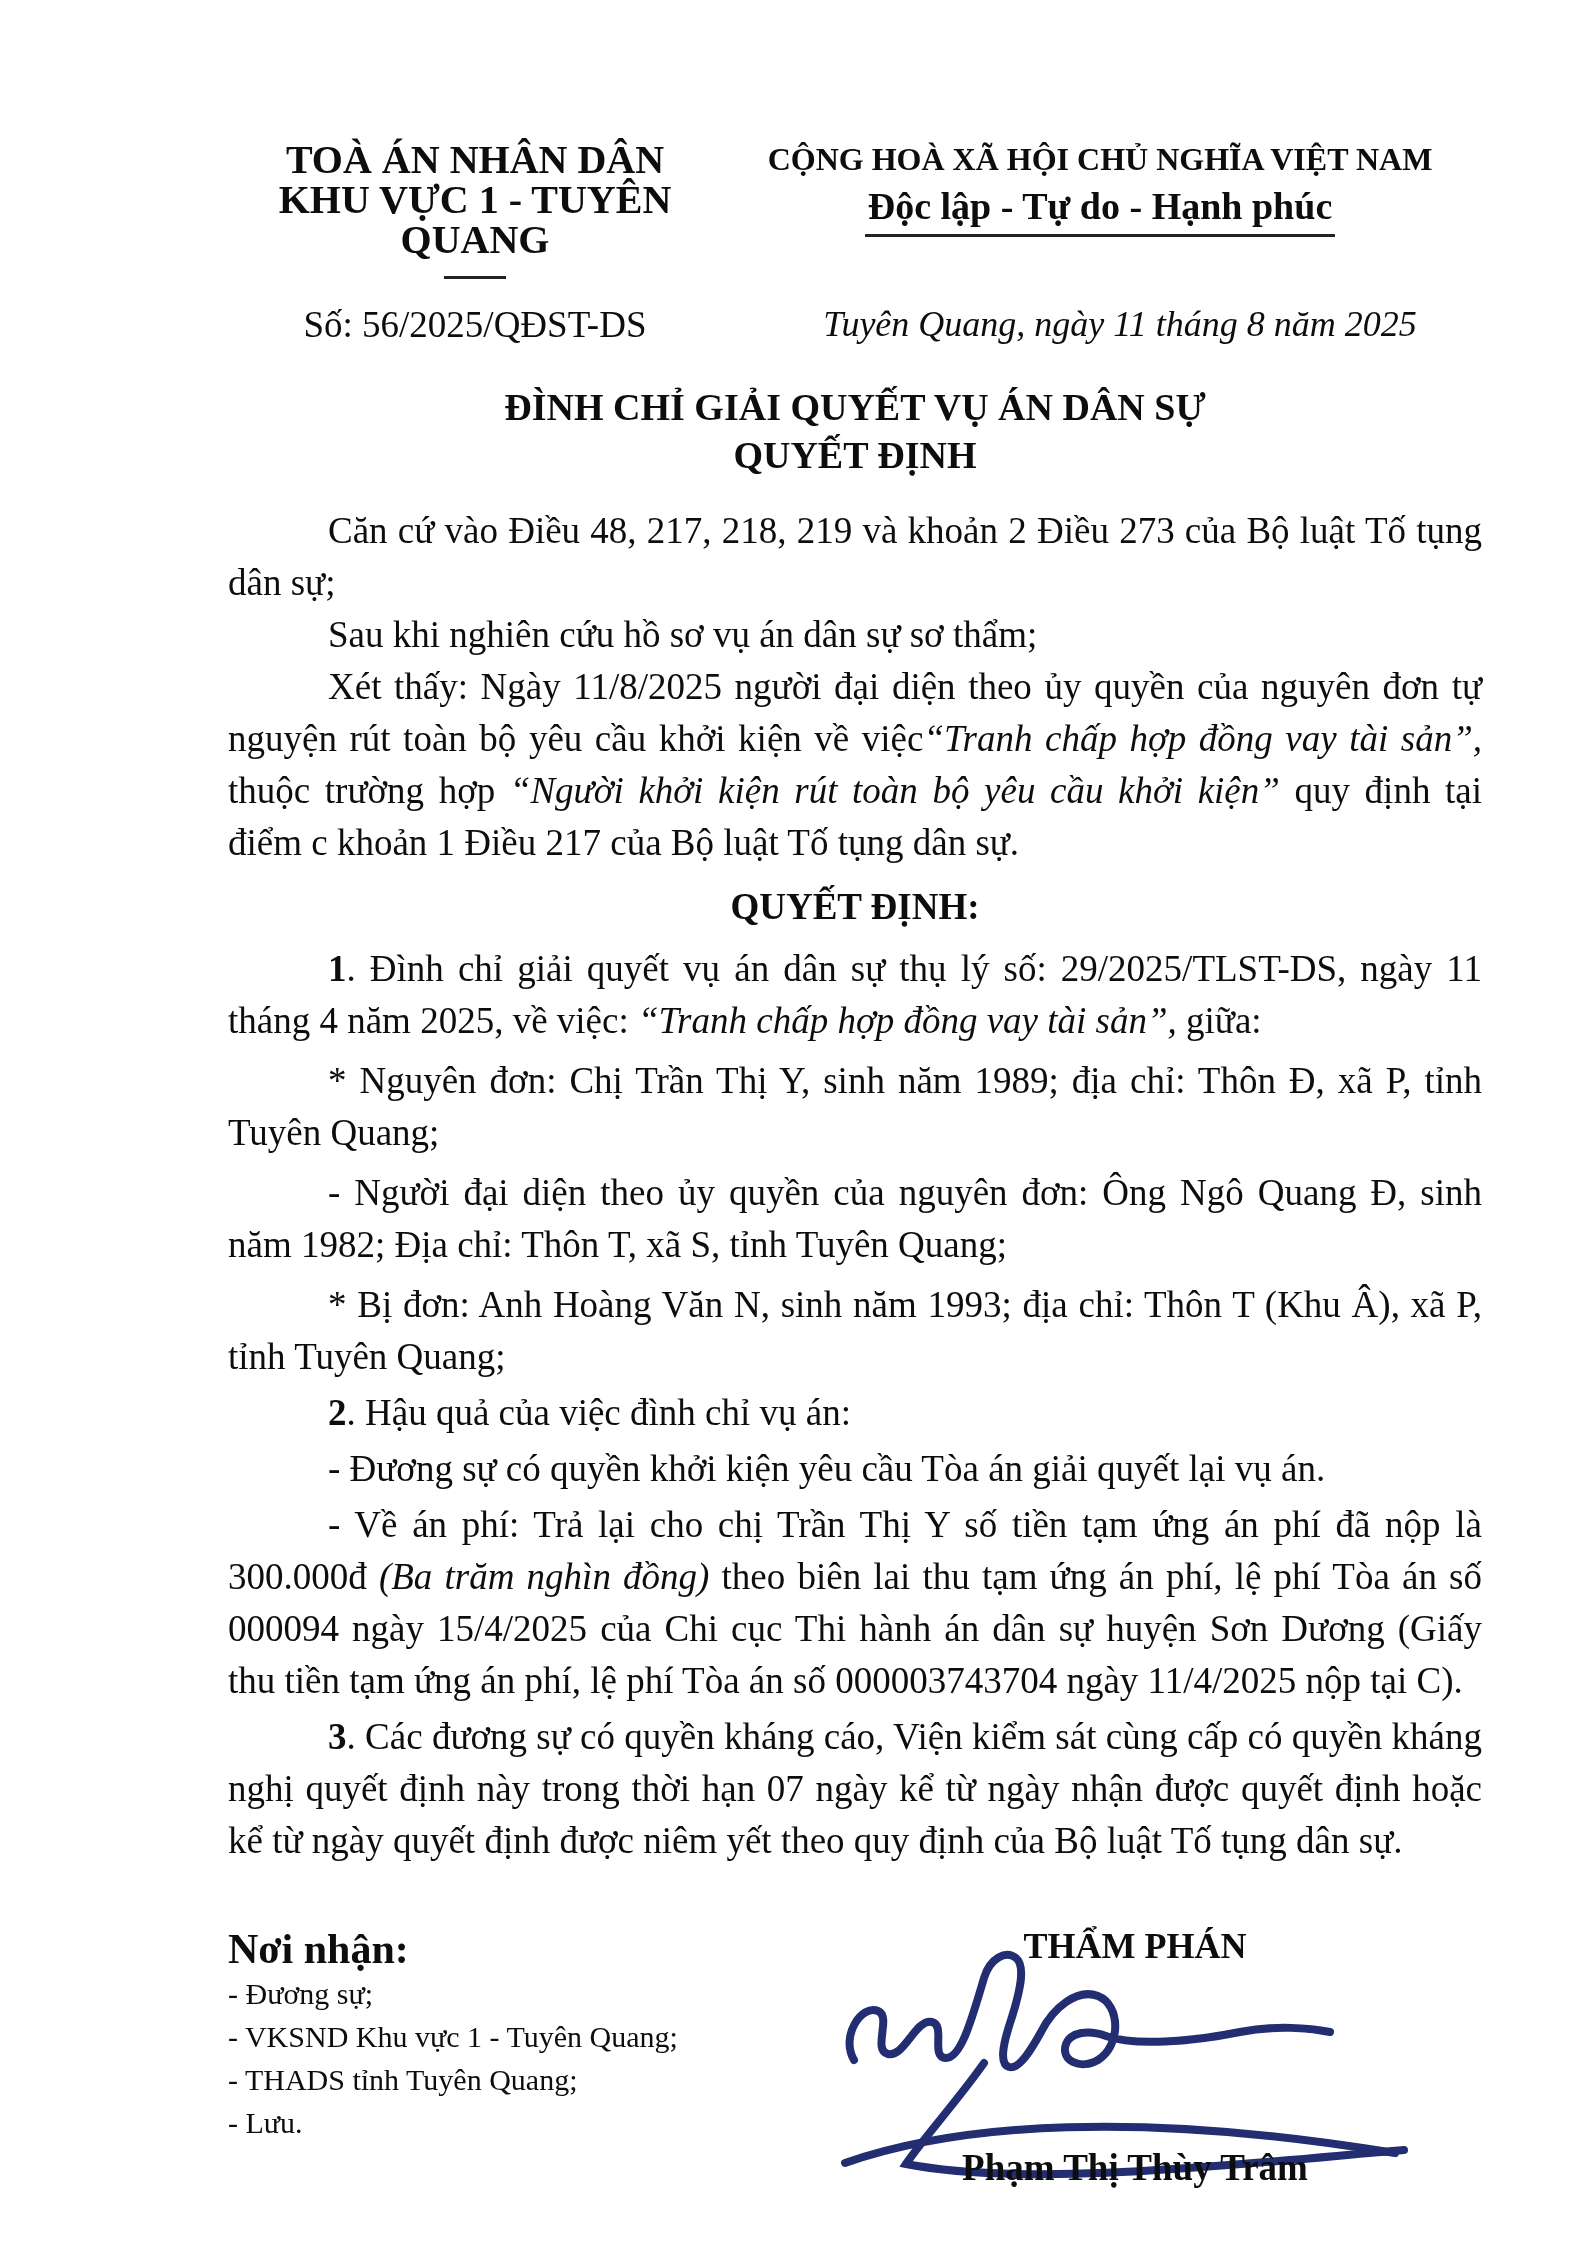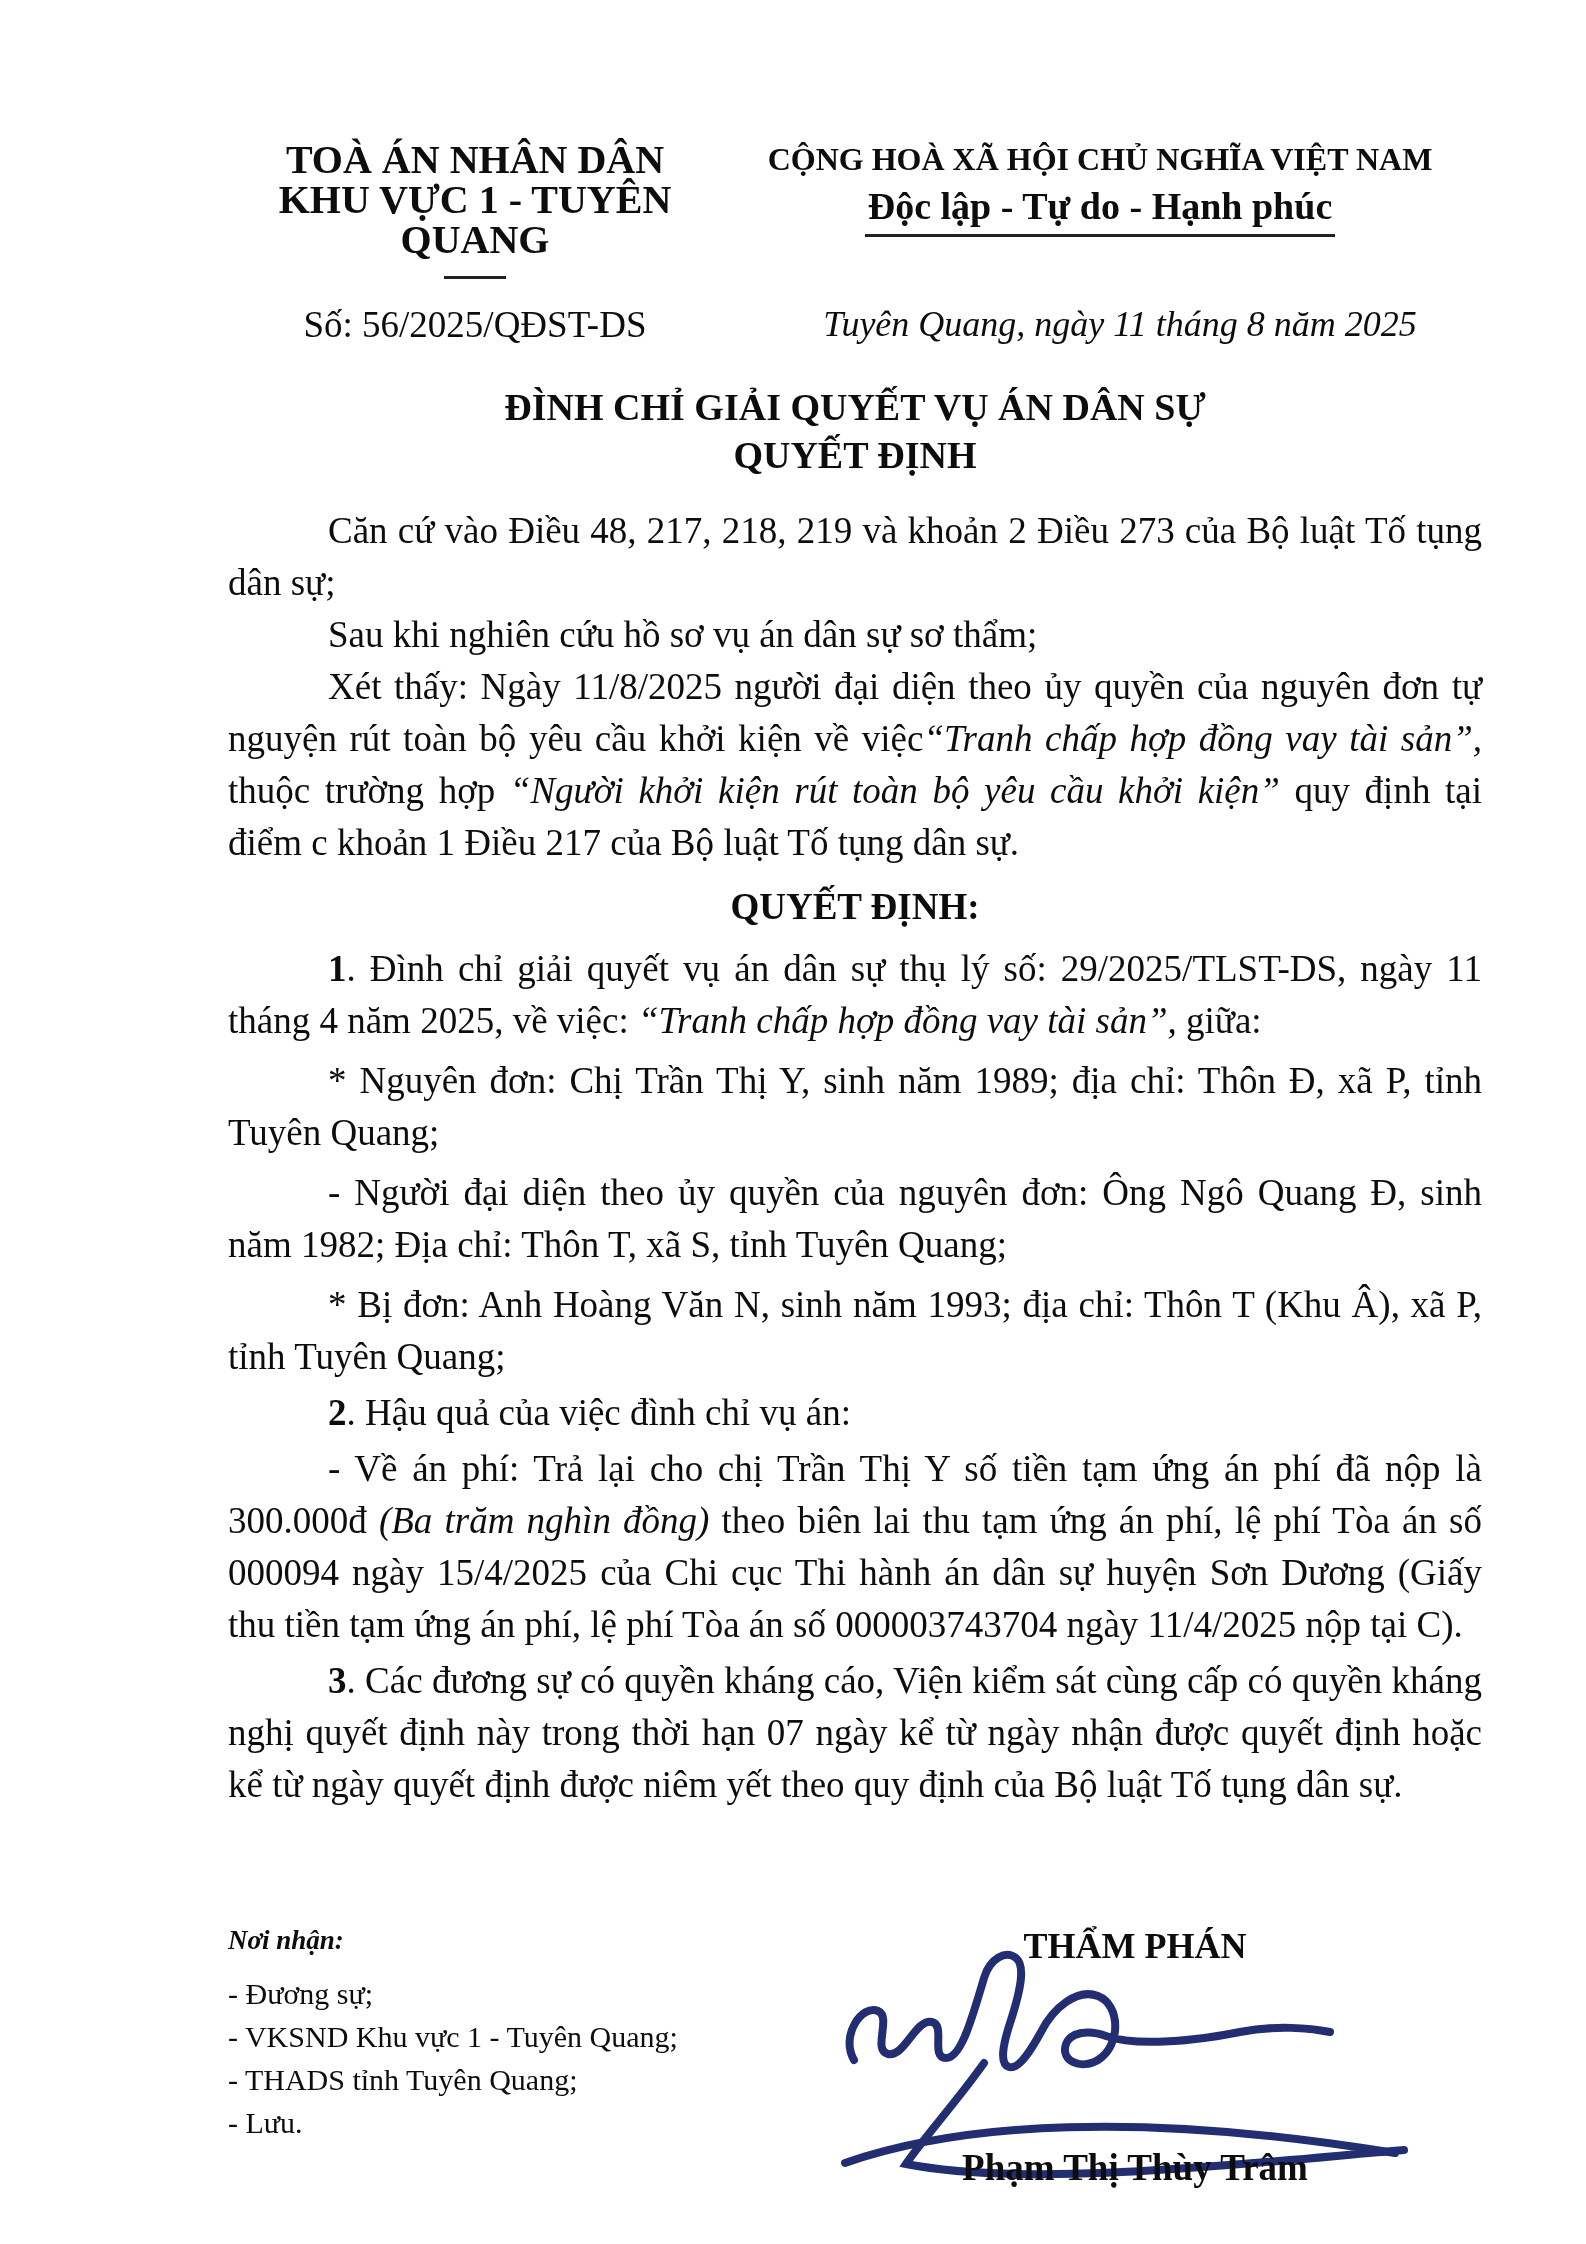--- a/index.html
+++ b/index.html
@@ -58,21 +58,21 @@
     text-align: center; font-weight: bold; text-indent: 0;
     margin: 12px 0 10px 0 !important;
   }
   .sp-sm { margin-top: 4px !important; }
   .sp-md { margin-top: 8px !important; }
   .run-i { font-style: italic; }
   .run-b { font-weight: bold; }
   
   .recipients-label {
     position: absolute; left: 228px; top: 1925px;
-    font-weight: bold; font-size: 27px; font-style: italic;
+    font-weight: bold; font-size: 42px;
   }
   .recipients-list {
     position: absolute; left: 228px; top: 1972px;
     font-size: 30px; line-height: 43px;
   }
   .judge-title {
     position: absolute; left: 790px; top: 1925px; width: 690px;
     text-align: center; font-weight: bold; font-size: 36px;
   }
   .signature {
@@ -113,20 +113,21 @@
   <div class="doc-body">
       <p class="para"><span>Căn cứ vào Điều 48, 217, 218, 219 và khoản 2 Điều 273 của Bộ luật Tố tụng dân sự;</span></p>
       <p class="para"><span>Sau khi nghiên cứu hồ sơ vụ án dân sự sơ thẩm;</span></p>
       <p class="para"><span>Xét thấy: Ngày 11/8/2025 người đại diện theo ủy quyền của nguyên đơn tự nguyện rút toàn bộ yêu cầu khởi kiện về việc</span><span class="run-i">“Tranh chấp hợp đồng vay tài sản”,</span><span> thuộc trường hợp </span><span class="run-i">“Người khởi kiện rút toàn bộ yêu cầu khởi kiện”</span><span> quy định tại điểm c khoản 1 Điều 217 của Bộ luật Tố tụng dân sự.</span></p>
       <p class="center-heading">QUYẾT ĐỊNH:</p>
       <p class="para"><span class="run-b">1</span><span>. Đình chỉ giải quyết vụ án dân sự thụ lý số: 29/2025/TLST-DS, ngày 11 tháng 4 năm 2025, về việc: </span><span class="run-i">“Tranh chấp hợp đồng vay tài sản”,</span><span> giữa:</span></p>
       <p class="para sp-md"><span>* Nguyên đơn: Chị Trần Thị Y, sinh năm 1989; địa chỉ: Thôn Đ, xã P, tỉnh Tuyên Quang;</span></p>
       <p class="para sp-md"><span>- Người đại diện theo ủy quyền của nguyên đơn: Ông Ngô Quang Đ, sinh năm 1982; Địa chỉ: Thôn T, xã S, tỉnh Tuyên Quang;</span></p>
       <p class="para sp-md"><span>* Bị đơn: Anh Hoàng Văn N, sinh năm 1993; địa chỉ: Thôn T (Khu Â), xã P, tỉnh Tuyên Quang;</span></p>
       <p class="para sp-sm"><span class="run-b">2</span><span>. Hậu quả của việc đình chỉ vụ án:</span></p>
+      <p class="para sp-sm"><span>- Đương sự có quyền khởi kiện yêu cầu Tòa án giải quyết lại vụ án.</span></p>
       <p class="para sp-sm"><span>- Về án phí: Trả lại cho chị Trần Thị Y số tiền tạm ứng án phí đã nộp là 300.000đ </span><span class="run-i">(Ba trăm nghìn đồng)</span><span> theo biên lai thu tạm ứng án phí, lệ phí Tòa án số 000094 ngày 15/4/2025 của Chi cục Thi hành án dân sự huyện Sơn Dương (Giấy thu tiền tạm ứng án phí, lệ phí Tòa án số 000003743704 ngày 11/4/2025 nộp tại C).</span></p>
       <p class="para sp-sm"><span class="run-b">3</span><span>. Các đương sự có quyền kháng cáo, Viện kiểm sát cùng cấp có quyền kháng nghị quyết định này trong thời hạn 07 ngày kể từ ngày nhận được quyết định hoặc kể từ ngày quyết định được niêm yết theo quy định của Bộ luật Tố tụng dân sự.</span></p>
     </div>
 
   <div class="recipients-label">Nơi nhận:</div>
   <div class="recipients-list">
       <div>- Đương sự;</div>
       <div>- VKSND Khu vực 1 - Tuyên Quang;</div>
       <div>- THADS tỉnh Tuyên Quang;</div>
       <div>- Lưu.</div>

